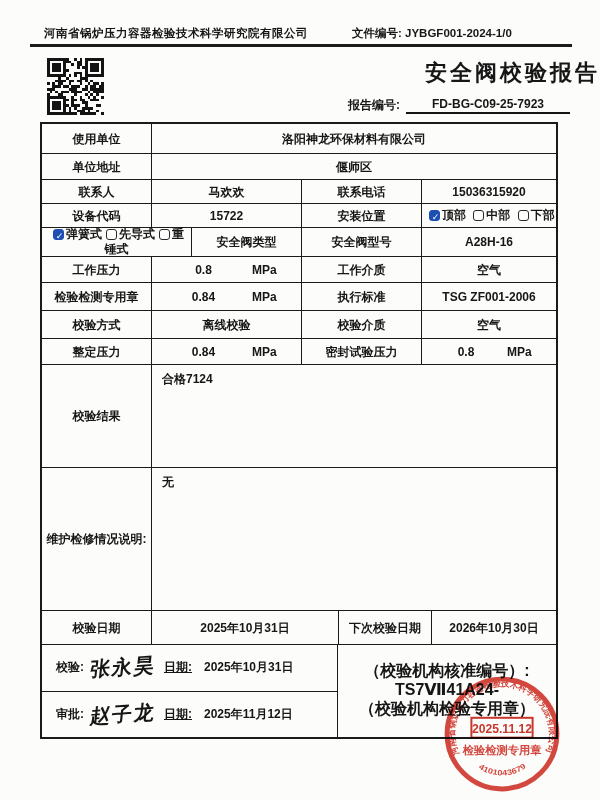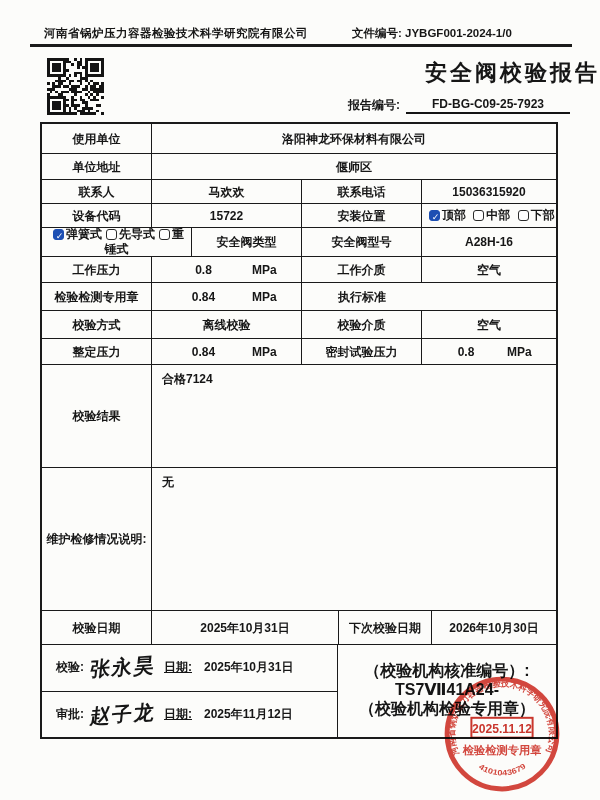--- a/index.html
+++ b/index.html
@@ -379,20 +379,21 @@
       <div class="cell c4">空气</div>
     </div>
 
     <div class="row h28">
       <div class="cell c1">检验检测专用章</div>
       <div class="cell c2 pressure">
         <span class="pv">0.84</span>
         <span class="pu">MPa</span>
       </div>
       <div class="cell c3">执行标准</div>
+      <div class="cell c4">TSG ZF001-2006</div>
     </div>
 
     <div class="row h28">
       <div class="cell c1">校验方式</div>
       <div class="cell c2">离线校验</div>
       <div class="cell c3">校验介质</div>
       <div class="cell c4">空气</div>
     </div>
 
     <div class="row h26">

